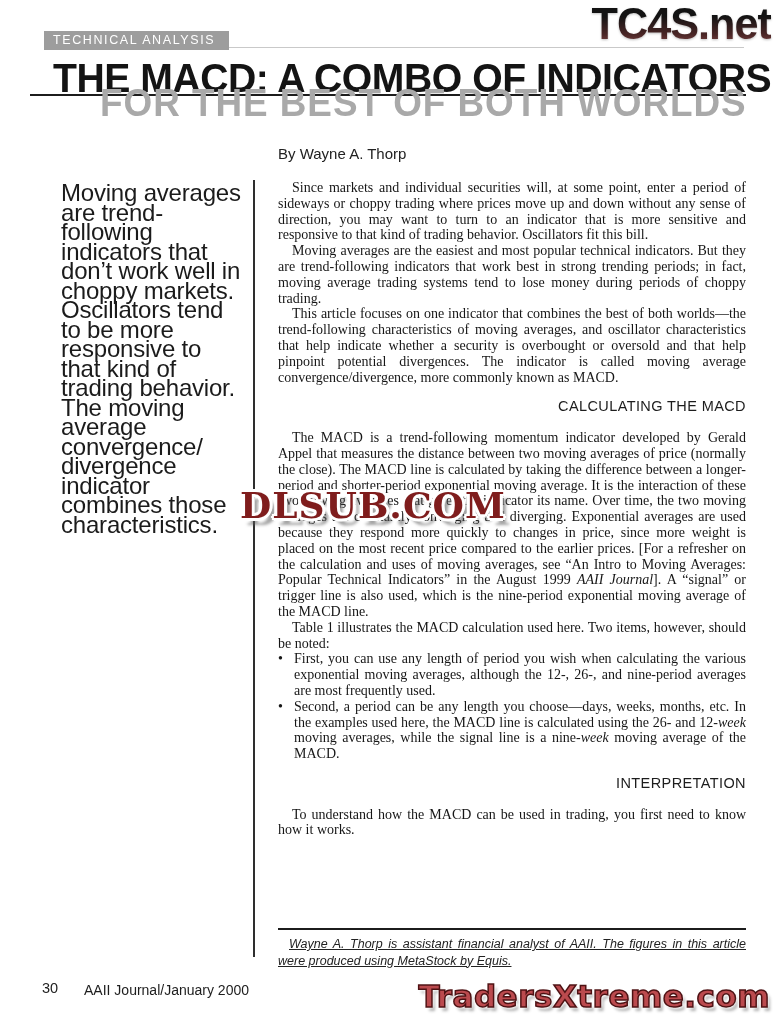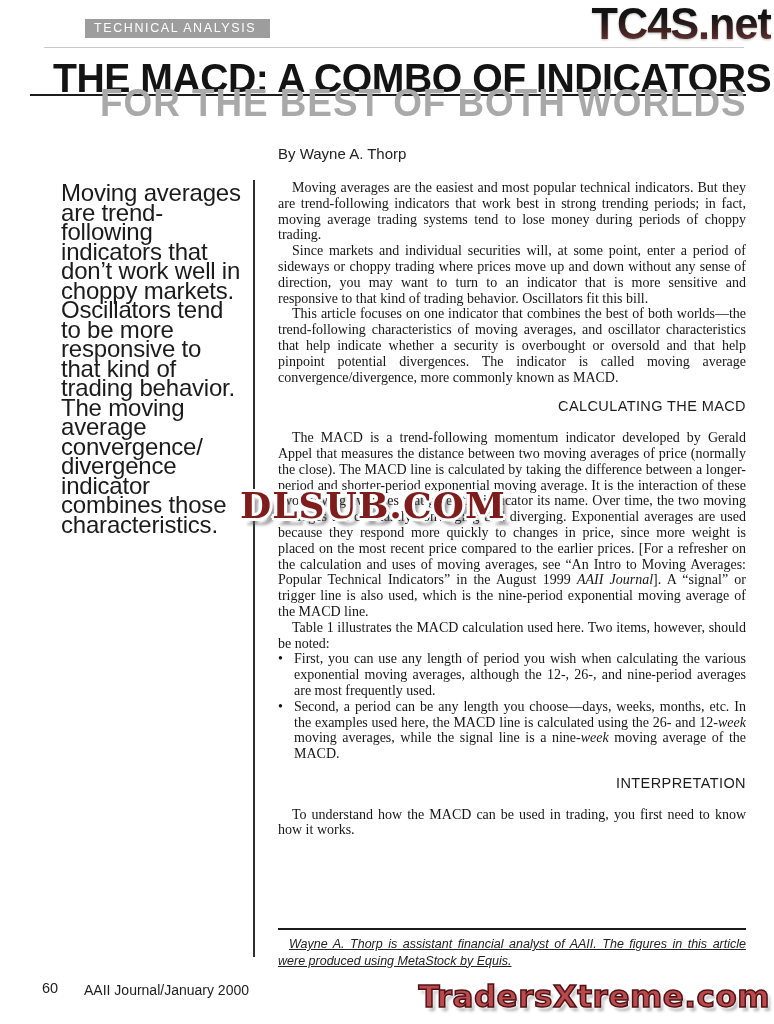--- a/index.html
+++ b/index.html
@@ -7,25 +7,25 @@
   .page {
     position:relative; width:774px; height:1024px;
     background:#ffffff; overflow:hidden;
     font-family:"Liberation Serif", serif; color:#1a1a1a;
     margin:0 auto;
   }
 
   
   .kicker-rule { position:absolute; left:44px; top:47px; width:700px; height:1px; background:#c9c9c9; }
   .kicker {
-    position:absolute; left:44px; top:19px;
+    position:absolute; left:44px; top:31px;
     background:#9d9d9d; color:#ffffff;
     font-family:"Liberation Sans", sans-serif;
     font-size:12.5px; letter-spacing:1.6px;
-    padding:2px 14px 3px 9px; white-space:nowrap;margin-left:41px;
+    padding:2px 14px 3px 9px; white-space:nowrap;
   }
   .wm-top {
     position:absolute; top:-2px; right:3px;
     font-family:"Liberation Sans", sans-serif;
     font-weight:bold; font-size:45px; letter-spacing:-1px;
     white-space:nowrap;
     background:linear-gradient(to bottom, #131313 35%, #4a2626 70%, #8a4a4a 95%);
     -webkit-background-clip:text; background-clip:text; color:transparent;
     transform:scaleX(0.96); transform-origin:right top;
     filter:drop-shadow(0 1px 1px rgba(0,0,0,0.25));
@@ -128,22 +128,22 @@
   <div class="title-rule"></div>
   <div class="subtitle">FOR THE BEST OF BOTH WORLDS</div>
 
   <div class="byline">By Wayne A. Thorp</div>
 
   <div class="pull-quote">Moving averages are trend-following indicators that don’t work well in choppy markets. Oscillators tend to be more responsive to that kind of trading behavior. The moving average convergence/ divergence indicator combines those characteristics.</div>
 
   <div class="divider"></div>
 
   <div class="article">
+      <p class="para"><span>Since markets and individual securities will, at some point, enter a period of sideways or choppy trading where prices move up and down without any sense of direction, you may want to turn to an indicator that is more sensitive and responsive to that kind of trading behavior. Oscillators fit this bill.</span></p>
       <p class="para"><span>Moving averages are the easiest and most popular technical indicators. But they are trend-following indicators that work best in strong trending periods; in fact, moving average trading systems tend to lose money during periods of choppy trading.</span></p>
-      <p class="para"><span>Since markets and individual securities will, at some point, enter a period of sideways or choppy trading where prices move up and down without any sense of direction, you may want to turn to an indicator that is more sensitive and responsive to that kind of trading behavior. Oscillators fit this bill.</span></p>
       <p class="para"><span>This article focuses on one indicator that combines the best of both worlds—the trend-following characteristics of moving averages, and oscillator characteristics that help indicate whether a security is overbought or oversold and that help pinpoint potential divergences. The indicator is called moving average convergence/divergence, more commonly known as MACD.</span></p>
       <div class="section-heading"><span>CALCULATING THE MACD</span></div>
       <p class="para"><span>The MACD is a trend-following momentum indicator developed by Gerald Appel that measures the distance between two moving averages of price (normally the close). The MACD line is calculated by taking the difference between a longer-period and shorter-period exponential moving average. It is the interaction of these two moving averages that gives the indicator its name. Over time, the two moving averages are constantly converging and diverging. Exponential averages are used because they respond more quickly to changes in price, since more weight is placed on the most recent price compared to the earlier prices. [For a refresher on the calculation and uses of moving averages, see “An Intro to Moving Averages: Popular Technical Indicators” in the August 1999 </span><span class="it">AAII Journal</span><span>]. A “signal” or trigger line is also used, which is the nine-period exponential moving average of the MACD line.</span></p>
       <p class="para"><span>Table 1 illustrates the MACD calculation used here. Two items, however, should be noted:</span></p>
       <div class="bullet">
         <span class="marker">•</span>
         <span class="btext"><span>First, you can use any length of period you wish when calculating the various exponential moving averages, although the 12-, 26-, and nine-period averages are most frequently used.</span></span>
       </div>
       <div class="bullet">
         <span class="marker">•</span>
@@ -151,17 +151,17 @@
       </div>
       <div class="section-heading"><span>INTERPRETATION</span></div>
       <p class="para"><span>To understand how the MACD can be used in trading, you first need to know how it works.</span></p>
     </div>
 
   <div class="wm-center">DLSUB.COM</div>
 
   <div class="footnote-rule"></div>
   <div class="footnote">Wayne A. Thorp is assistant financial analyst of AAII. The figures in this article were produced using MetaStock by Equis.</div>
 
-  <div class="page-number">60</div>
+  <div class="page-number">30</div>
   <div class="journal-line">AAII Journal/January 2000</div>
   <div class="wm-bottom">TradersXtreme.com</div>
 
 </div>
 
 </body></html>

